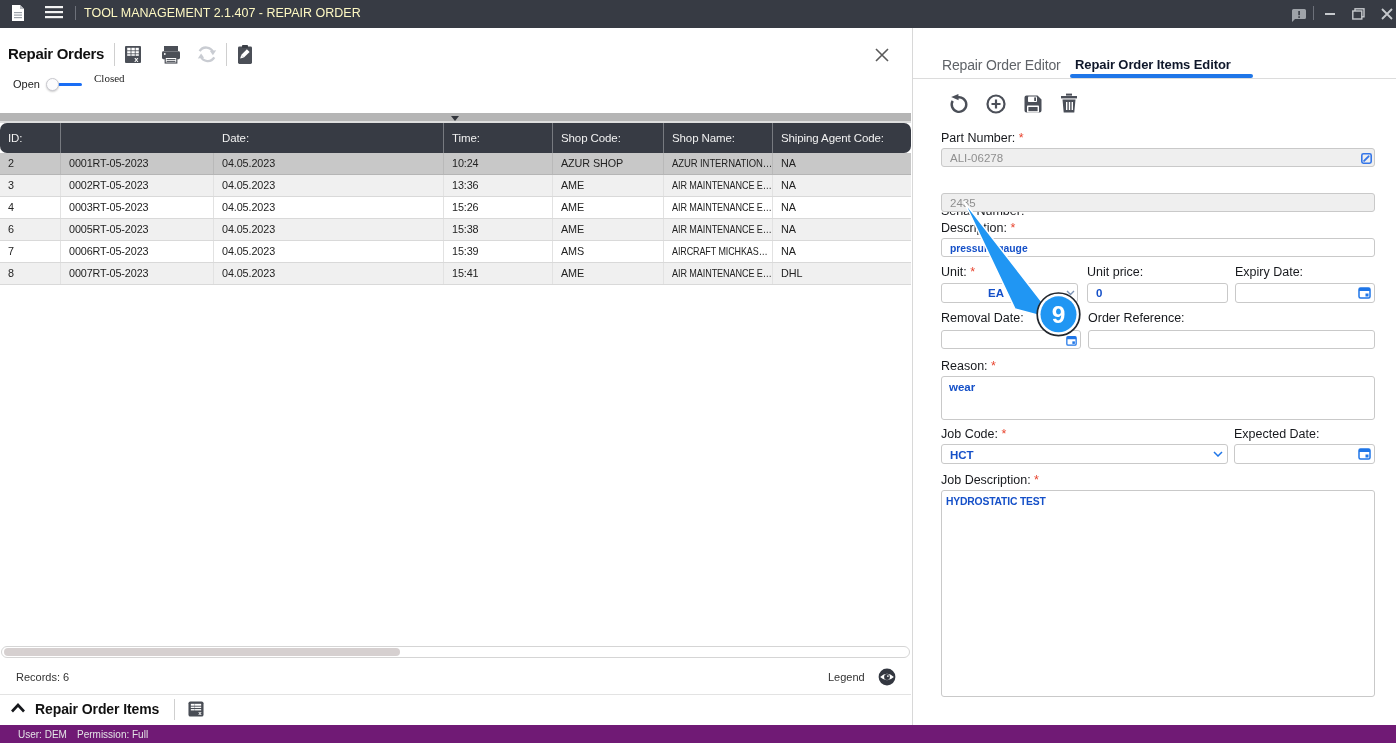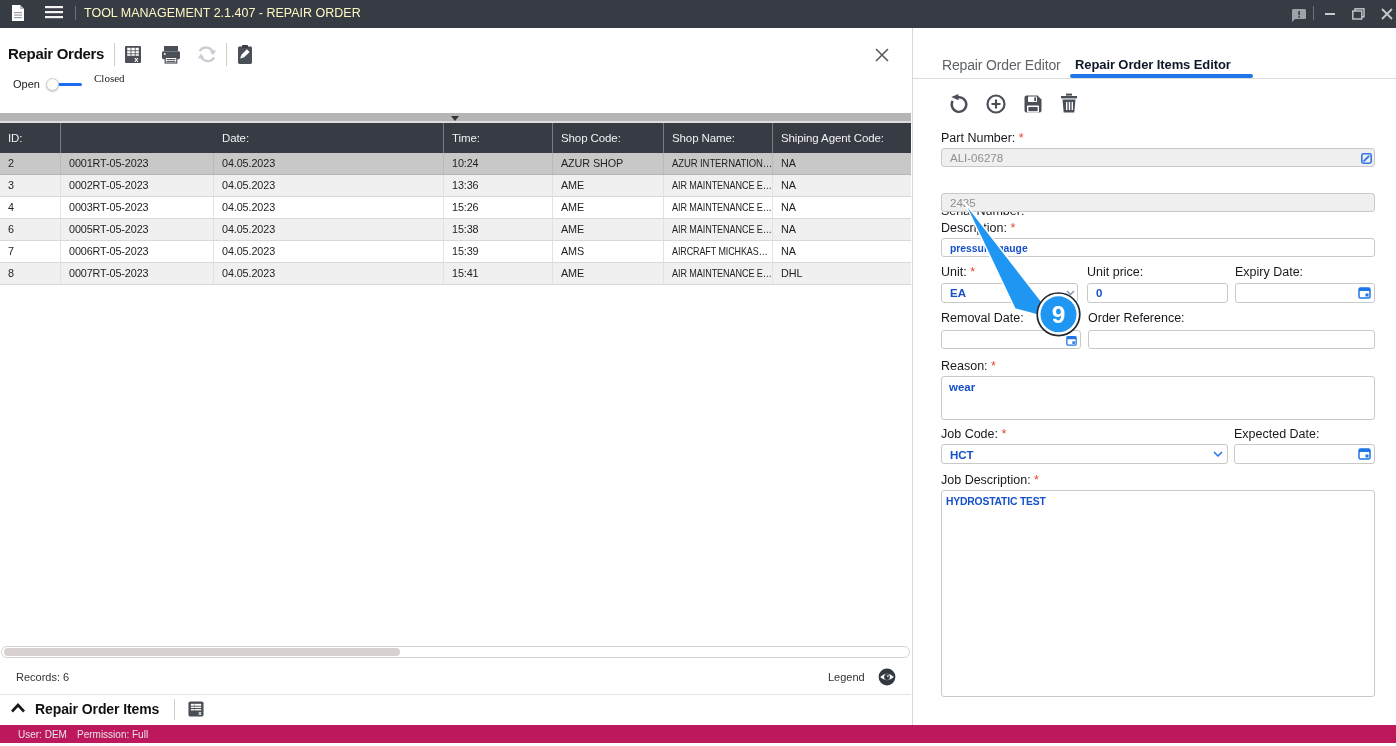--- a/index.html
+++ b/index.html
@@ -106,21 +106,21 @@
 
 <div class="abs" style="left:13px;top:78px;font-size:11px;color:#222;">Open</div>
 <div class="abs" style="left:58px;top:83px;width:24px;height:3px;background:#1a6ef5;border-radius:2px;"></div>
 <div class="abs" style="left:46px;top:78px;width:13px;height:13px;border-radius:50%;background:#fcfcfd;border:1px solid #c9c9cf;box-shadow:0 1px 2px rgba(0,0,0,0.2);"></div>
 <div class="abs" style="left:94px;top:72px;font-size:11px;color:#222;font-family:Liberation Serif, serif;">Closed</div>
 
 <div class="abs" style="left:0;top:113px;width:911px;height:10px;background:#b5b5b5;border-bottom:2px solid #dedede;">
   <div class="abs" style="left:451px;top:3px;width:0;height:0;border-left:4px solid transparent;border-right:4px solid transparent;border-top:5px solid #33363d;"></div>
 </div>
 
-<div class="abs" style="left:0;top:123px;width:911px;height:30px;background:#373b44;">
+<div class="abs" style="left:0;top:123px;width:911px;height:30px;background:#373b44;border-radius:7px;">
   <div class="cell" style="left:0;width:61px;">ID:</div>
   <div class="cell" style="left:214px;width:230px;">Date:</div>
   <div class="cell" style="left:444px;width:109px;">Time:</div>
   <div class="cell" style="left:553px;width:111px;">Shop Code:</div>
   <div class="cell" style="left:664px;width:109px;">Shop Name:</div>
   <div class="cell" style="left:773px;width:138px;border-right:none;">Shiping Agent Code:</div>
 </div>
 
 <div class="row" style="top:153px;background:#c8c8c8;border-bottom-color:#b5b5b5;">
   <div class="bcell" style="left:0;width:61px;border-right-color:#b9b9b9;">2</div>
@@ -197,21 +197,21 @@
 <div class="abs" style="left:174px;top:699px;width:1px;height:21px;background:#cfcfcf;"></div>
 <svg class="abs" style="left:188px;top:701px;" width="16" height="16" viewBox="0 0 17 17">
   <rect x="0.5" y="0.5" width="16" height="16" rx="2" fill="#494d55"></rect>
   <rect x="3" y="3" width="11" height="2" fill="#fff"></rect>
   <rect x="3" y="6" width="11" height="1.4" fill="#fff"></rect>
   <rect x="3" y="8.6" width="11" height="1.4" fill="#fff"></rect>
   <rect x="6.5" y="3" width="1" height="8" fill="#494d55" opacity="0.35"></rect>
   <text x="11" y="15.4" font-size="6.5" fill="#fff" font-weight="bold" font-family="Liberation Sans">x</text>
 </svg>
 
-<div class="abs" style="left:0;top:725px;width:1396px;height:18px;background:#be185d;">
+<div class="abs" style="left:0;top:725px;width:1396px;height:18px;background:#701a75;">
   <div class="abs" style="left:18px;top:4px;font-size:10px;color:#e3e4e6;">User: DEM</div>
   <div class="abs" style="left:77px;top:4px;font-size:10px;color:#e3e4e6;">Permission: Full</div>
 </div>
 
 <div class="abs" style="left:912px;top:28px;width:1px;height:697px;background:#d8d8d8;"></div>
 
 <div class="abs" style="left:913px;top:78px;width:483px;height:1px;background:#dcdcdc;"></div>
 <div class="abs" style="left:942px;top:57px;font-size:14px;letter-spacing:-0.15px;color:#5f6368;">Repair Order Editor</div>
 <div class="abs" style="left:1075px;top:57px;font-size:13px;letter-spacing:-0.1px;font-weight:bold;color:#0f172a;">Repair Order Items Editor</div>
 <div class="abs" style="left:1070px;top:74px;width:183px;height:4px;background:#1f76e8;border-radius:2px;"></div>
@@ -251,21 +251,21 @@
 <div class="lbl" style="left:941px;top:176px;margin-top:28px;">Serial Number:</div>
 <div class="inp dis" style="left:941px;top:193px;width:434px;height:19px;"></div>
 <div class="gtxt" style="left:950px;top:197px;">2435</div>
 
 <div class="lbl" style="left:941px;top:221px;">Description: <span class="req">*</span></div>
 <div class="inp" style="left:941px;top:238px;width:434px;height:19px;"></div>
 <div class="ftxt" style="left:950px;top:242px;transform:scaleX(.9);transform-origin:0 0;">pressure-gauge</div>
 
 <div class="lbl" style="left:941px;top:265px;">Unit: <span class="req">*</span></div>
 <div class="inp" style="left:941px;top:283px;width:137px;height:20px;"></div>
-<div class="ftxt" style="left:950px;top:287px;text-align:right;">EA</div>
+<div class="ftxt" style="left:988px;top:287px;text-align:right;">EA</div>
 <svg class="abs" style="left:1066px;top:290px;" width="9" height="6" viewBox="0 0 9 6">
     <path d="M1 1 L4.5 4.5 L8 1" stroke="#7c93b5" stroke-width="1.4" fill="none"></path>
   </svg>
 
 <div class="lbl" style="left:1087px;top:265px;">Unit price:</div>
 <div class="inp" style="left:1087px;top:283px;width:141px;height:20px;"></div>
 <div class="ftxt" style="left:1096px;top:287px;">0</div>
 
 <div class="lbl" style="left:1235px;top:265px;">Expiry Date:</div>
 <div class="inp" style="left:1235px;top:283px;width:140px;height:20px;"></div>

